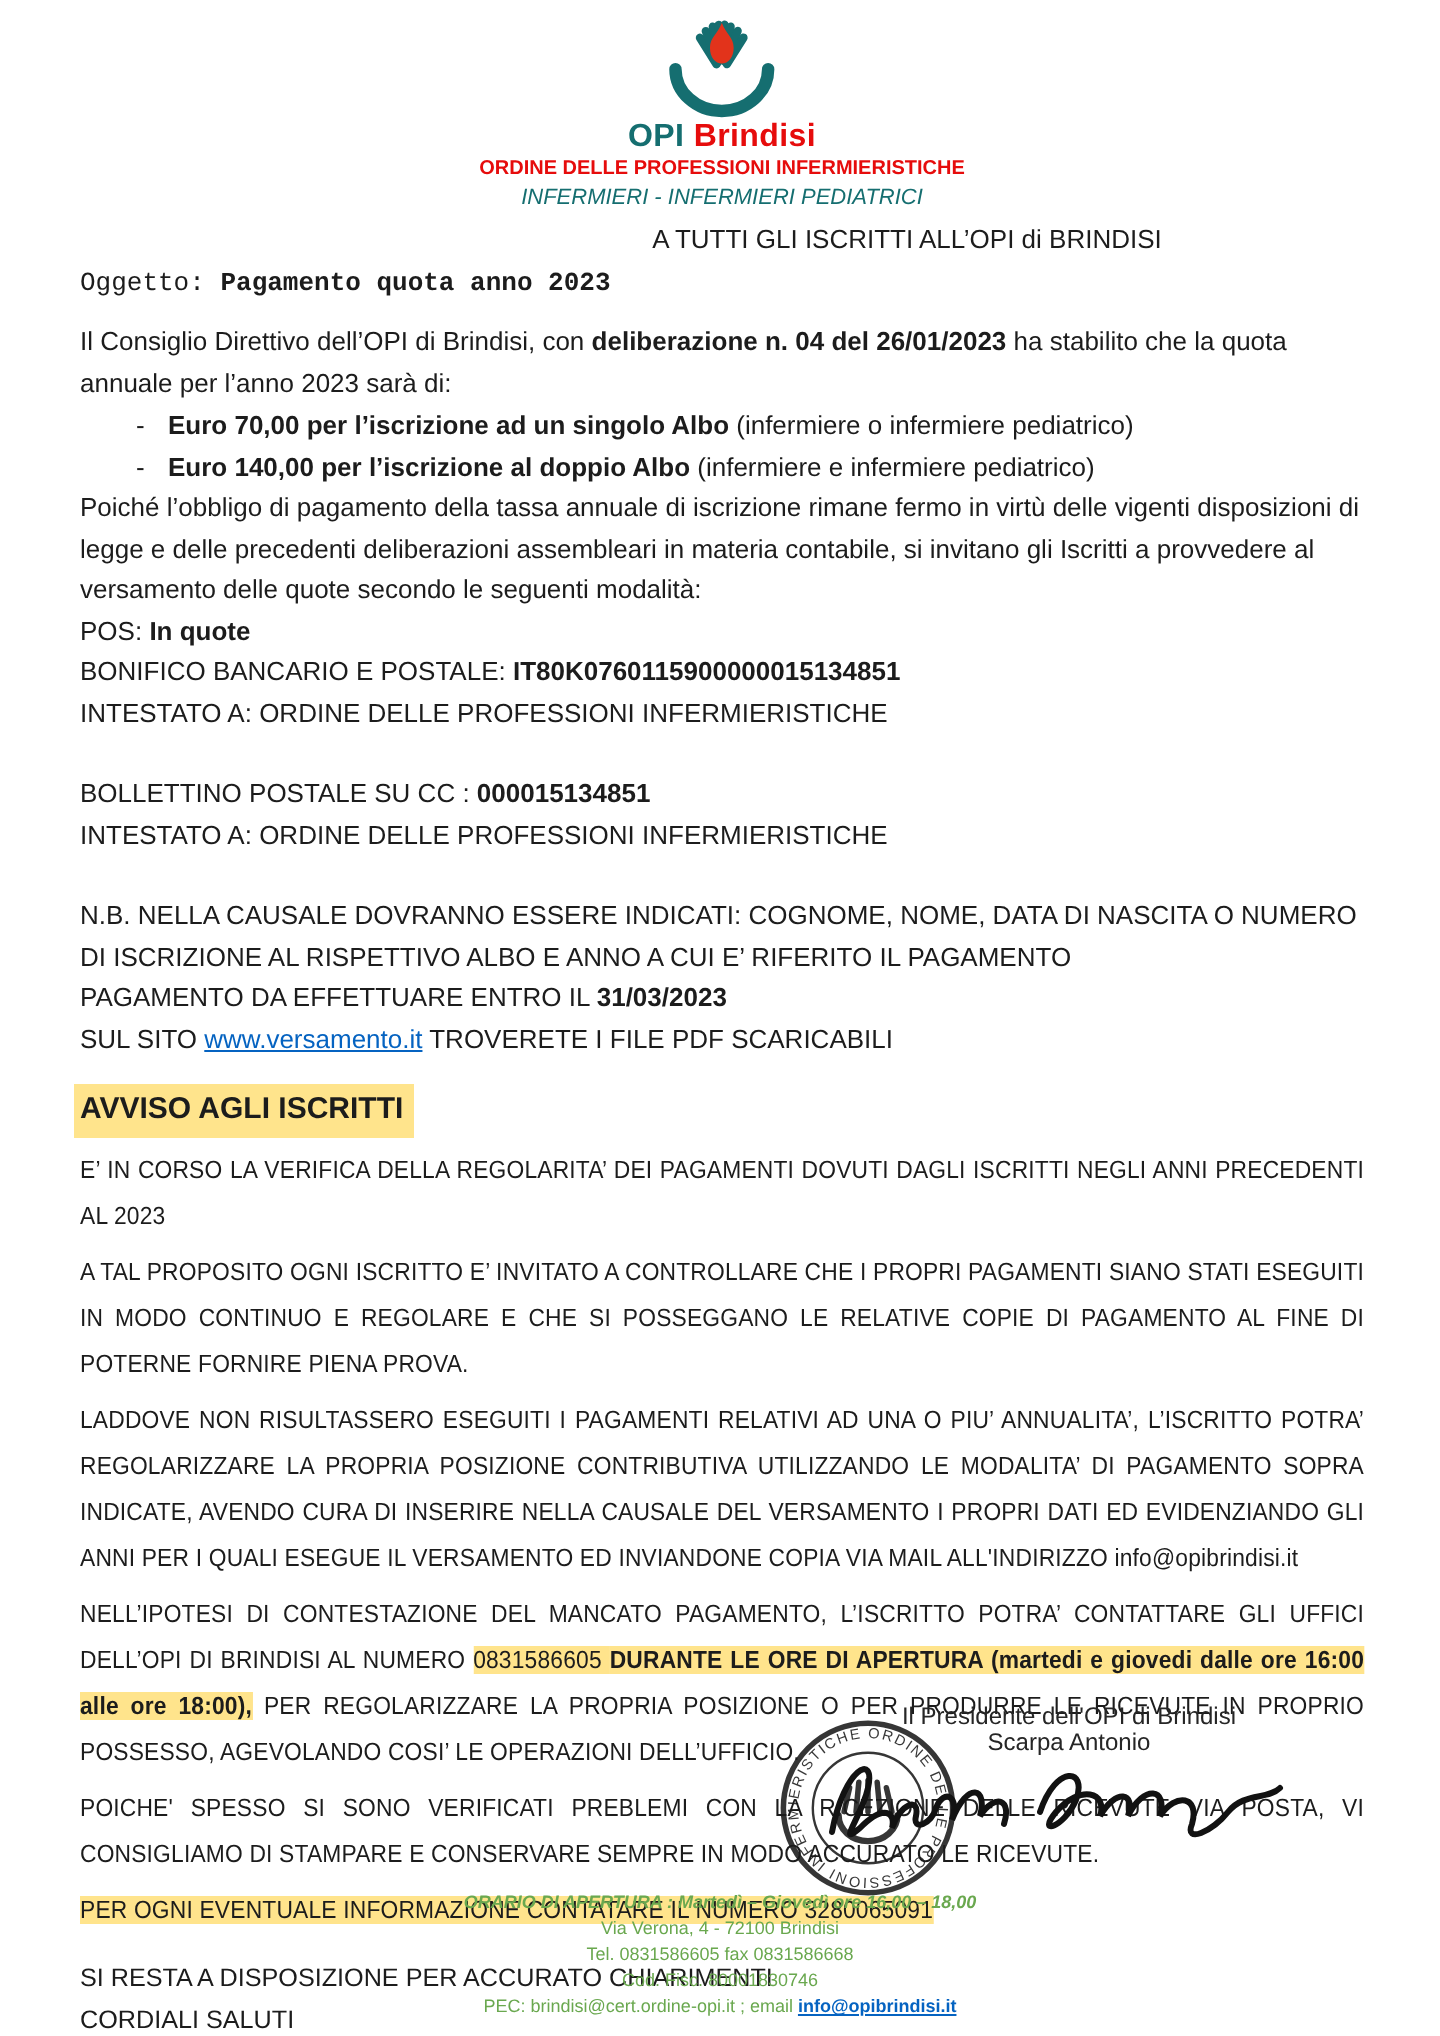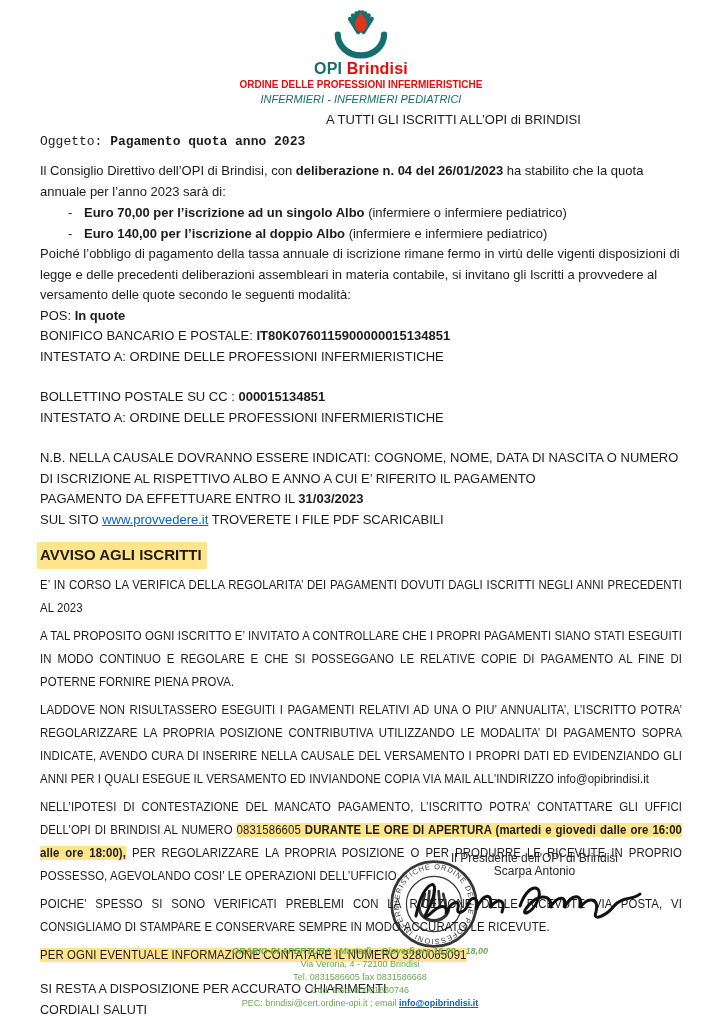--- a/index.html
+++ b/index.html
@@ -116,21 +116,21 @@
       </div>
       <div>INTESTATO A: ORDINE DELLE PROFESSIONI INFERMIERISTICHE</div>
 
       <div class="blank-gap"></div>
 
       <div>N.B.  NELLA CAUSALE DOVRANNO ESSERE INDICATI: COGNOME, NOME, DATA DI NASCITA O NUMERO DI ISCRIZIONE AL RISPETTIVO ALBO E ANNO A CUI E’ RIFERITO IL PAGAMENTO</div>
       <div>
         <span>PAGAMENTO DA EFFETTUARE ENTRO IL </span><b>31/03/2023</b>
       </div>
       <div>
-        <span>SUL SITO </span><span class="link">www.provvedere.it</span><span> TROVERETE I FILE PDF SCARICABILI</span>
+        <span>SUL SITO </span><span class="link">www.versamento.it</span><span> TROVERETE I FILE PDF SCARICABILI</span>
       </div>
 
       <div class="avviso">
         <div class="avviso-title">AVVISO AGLI ISCRITTI</div>
         <p>E’ IN CORSO LA VERIFICA DELLA REGOLARITA’ DEI PAGAMENTI DOVUTI DAGLI ISCRITTI NEGLI ANNI PRECEDENTI AL 2023</p>
         <p>A TAL PROPOSITO OGNI ISCRITTO E’ INVITATO A CONTROLLARE CHE I PROPRI PAGAMENTI SIANO STATI ESEGUITI IN MODO CONTINUO E REGOLARE E CHE SI POSSEGGANO LE RELATIVE COPIE DI PAGAMENTO AL FINE DI POTERNE FORNIRE PIENA PROVA.</p>
         <p><span>LADDOVE NON RISULTASSERO ESEGUITI I PAGAMENTI RELATIVI AD UNA O PIU’ ANNUALITA’, L’ISCRITTO POTRA’ REGOLARIZZARE LA PROPRIA POSIZIONE CONTRIBUTIVA UTILIZZANDO LE MODALITA’ DI PAGAMENTO SOPRA INDICATE, AVENDO CURA DI INSERIRE NELLA CAUSALE DEL VERSAMENTO I PROPRI DATI ED EVIDENZIANDO GLI ANNI PER I QUALI ESEGUE IL VERSAMENTO ED INVIANDONE COPIA VIA MAIL ALL'INDIRIZZO </span><span>info@opibrindisi.it</span></p>
         <p>
           <span>NELL’IPOTESI DI CONTESTAZIONE DEL MANCATO PAGAMENTO, L’ISCRITTO POTRA’ CONTATTARE GLI UFFICI DELL’OPI DI BRINDISI AL NUMERO </span><span class="hl">0831586605 </span><b class="hl">DURANTE LE ORE DI APERTURA (martedi e giovedi dalle ore 16:00 alle ore 18:00),</b><span> PER REGOLARIZZARE LA PROPRIA POSIZIONE O PER PRODURRE LE RICEVUTE IN PROPRIO POSSESSO, AGEVOLANDO COSI’ LE OPERAZIONI DELL’UFFICIO.</span>
         </p>

